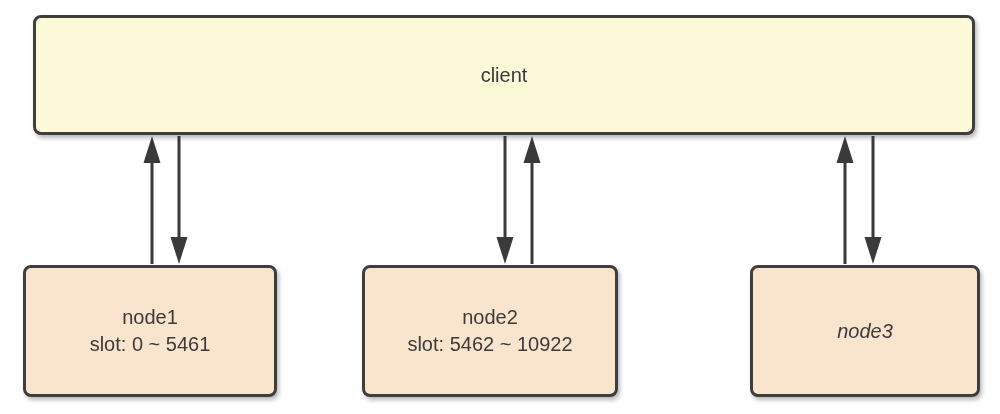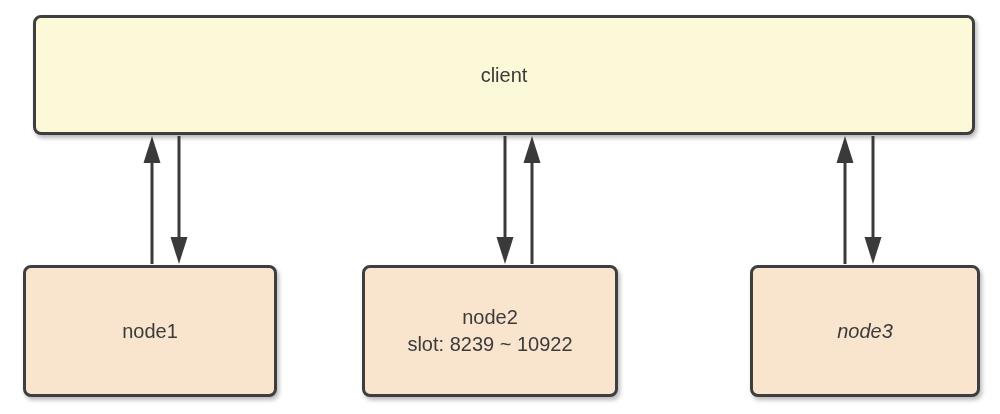--- a/index.html
+++ b/index.html
@@ -86,24 +86,25 @@
         <polygon points="845,136 836.5,163 853.5,163" fill="#3a3a3a"></polygon>
       </g>
       <g>
         <line x1="873" x2="873" y1="136" y2="242" stroke="#3a3a3a" stroke-width="3"></line>
         <polygon points="873,264 864.5,237 881.5,237" fill="#3a3a3a"></polygon>
       </g>
     </svg>
 
   <div class="box node-box n1">
     <span>node1</span>
+    <span>slot: 0 ~ 5461</span>
   </div>
 
   <div class="box node-box n2">
     <span>node2</span>
-    <span>slot: 8239 ~ 10922</span>
+    <span>slot: 5462 ~ 10922</span>
   </div>
 
   <div class="box node-box n3">
     <span>node3</span>
   </div>
 
 </div>
 
 </body></html>

